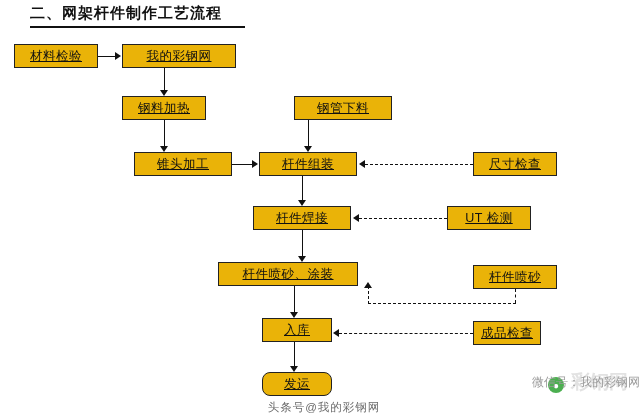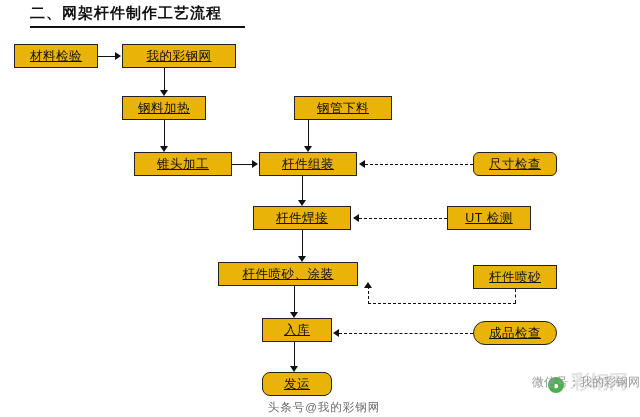--- a/index.html
+++ b/index.html
@@ -131,21 +131,21 @@
   <div class="arrow-right" style="left:115px;top:52px;"></div>
 
   <div class="box" style="left:122px;top:96px;width:84px;">钢料加热</div>
   <div class="box" style="left:264px;top:96px;width:98px;margin-left:30px;">钢管下料</div>
 
   <div class="ln vl" style="left:164px;top:68px;height:22px;"></div>
   <div class="arrow-down" style="left:160px;top:90px;"></div>
 
   <div class="box" style="left:134px;top:152px;width:98px;">锥头加工</div>
   <div class="box" style="left:259px;top:152px;width:98px;">杆件组装</div>
-  <div class="box" style="left:473px;top:152px;width:84px;border-radius:6px;">尺寸检查</div>
+  <div class="box" style="left:473px;top:152px;width:84px;">尺寸检查</div>
 
   <div class="ln vl" style="left:164px;top:120px;height:26px;"></div>
   <div class="arrow-down" style="left:160px;top:146px;"></div>
 
   <div class="ln hl" style="left:232px;top:164px;width:20px;"></div>
   <div class="arrow-right" style="left:252px;top:160px;"></div>
 
   <div class="ln vl" style="left:308px;top:120px;height:26px;"></div>
   <div class="arrow-down" style="left:304px;top:146px;"></div>
 
@@ -166,21 +166,21 @@
 
   <div class="ln vl" style="left:302px;top:230px;height:26px;"></div>
   <div class="arrow-down" style="left:298px;top:256px;"></div>
 
   <div class="dash-v" style="left:515px;top:289px;height:14px;"></div>
   <div class="dash-h" style="left:368px;top:303px;width:148px;"></div>
   <div class="dash-v" style="left:368px;top:286px;height:18px;"></div>
   <div class="arrow-down" style="left:364px;top:282px;transform:rotate(180deg);"></div>
 
   <div class="box" style="left:262px;top:318px;width:70px;">入库</div>
-  <div class="box" style="left:473px;top:321px;width:84px;border-radius:12px;">成品检查</div>
+  <div class="box" style="left:473px;top:321px;width:68px;">成品检查</div>
 
   <div class="ln vl" style="left:294px;top:286px;height:26px;"></div>
   <div class="arrow-down" style="left:290px;top:312px;"></div>
 
   <div class="dash-h" style="left:339px;top:333px;width:134px;"></div>
   <div class="arrow-left" style="left:333px;top:329px;"></div>
 
   <div class="box" style="left:262px;top:372px;width:70px;border-radius:8px;">发运</div>
 
   <div class="ln vl" style="left:294px;top:342px;height:24px;"></div>

